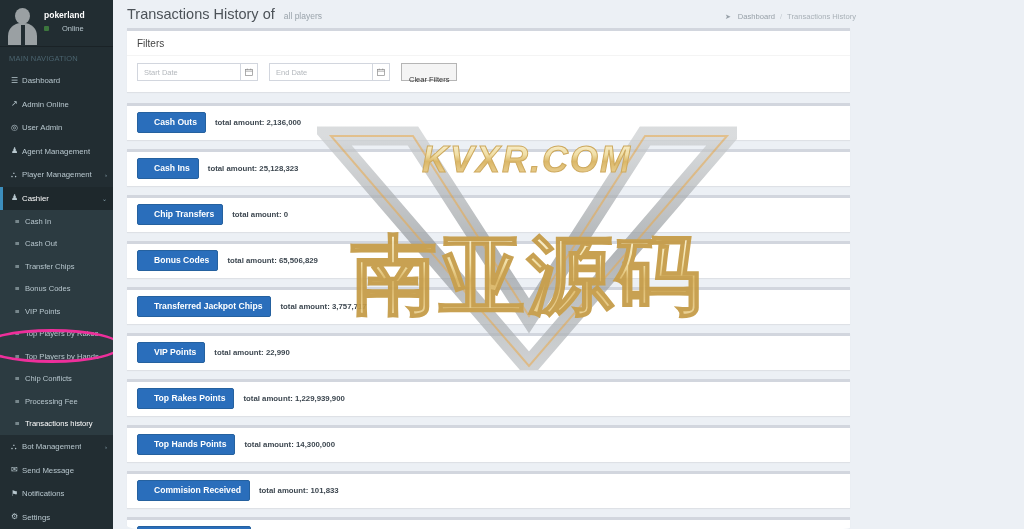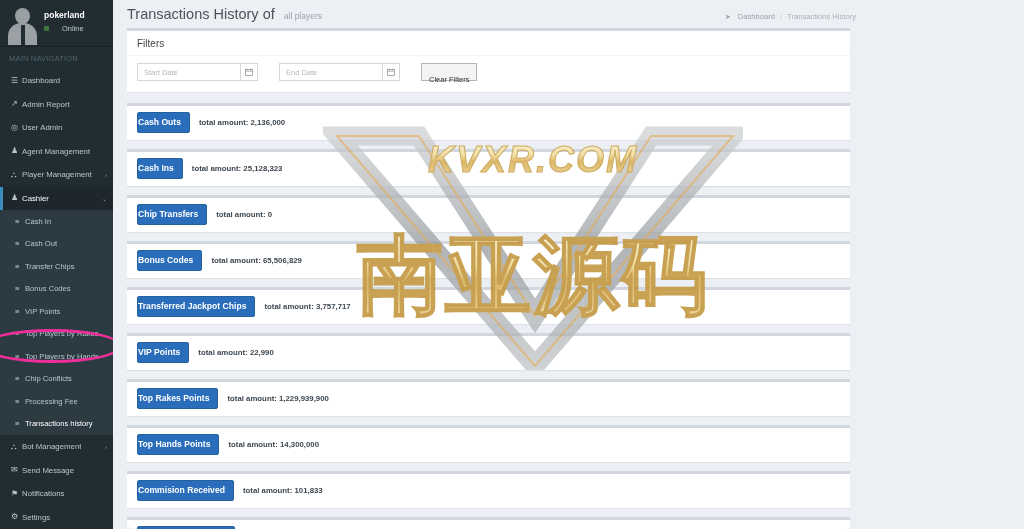--- a/index.html
+++ b/index.html
@@ -151,21 +151,21 @@
     background: #ffffff;
     border-top: 3px solid #d2d6de;
     margin-bottom: 11px;
     box-shadow: 0 1px 1px rgba(0,0,0,.06);
   }
   .box-header {
     padding: 7px 10px 6px 10px;
     font-size: 10px; color: #444;
   }
   .box-body { padding: 7px 10px 11px 10px; border-top: 1px solid #f4f4f4; }
-  .filter-row { display: flex; align-items: center; gap: 21px; }
+  .filter-row { display: flex; align-items: center; gap: 11px; }
   .input-group { display: flex; height: 18px; }
   .form-control {
     width: 103px; height: 18px;
     border: 1px solid #d2d6de; border-right: none;
     font-size: 7.5px; color: #999;
     padding: 0 6px;
     background: #fff;
     font-family: "Liberation Sans", sans-serif;
     outline: none;
   }
@@ -197,36 +197,36 @@
     display: flex; align-items: center; gap: 9px;
     box-shadow: 0 1px 1px rgba(0,0,0,.06);
     position: relative;
     z-index: 2;
   }
   .tx-btn {
     background: #2a6ebb;
     border: 1px solid #25619f;
     color: #ffffff;
     font-size: 8.6px; font-weight: bold;
-    padding: 4px 8px 5px 0;
+    padding: 4px 8px 5px 16px;
     border-radius: 2px;
     white-space: nowrap;
     cursor: pointer;
     font-family: "Liberation Sans", sans-serif;
     line-height: 10px;
   }
   .tx-amount {
     font-size: 7.8px; color: #3d4750; font-weight: bold;
     white-space: nowrap;
   }
 
   
   #watermark {
     position: absolute;
-    left: 210px; top: 120px;
+    left: 204px; top: 120px;
     width: 420px; height: 250px;
     z-index: 5;
     pointer-events: none;
     opacity: .92;
   }
   #watermark svg { width: 100%; height: 100%; display: block; }
   .wm-lat {
     font-family: "Liberation Sans", sans-serif;
     font-weight: bold; font-style: italic;
     font-size: 36px; letter-spacing: 2px;
@@ -261,21 +261,21 @@
 
     <div class="nav-header">MAIN NAVIGATION</div>
 
     <ul class="nav-list" id="nav-main">
         <li class="nav-item">
           <span class="ic">☰</span>
           <span class="lbl">Dashboard</span>
         </li>
         <li class="nav-item">
           <span class="ic">↗</span>
-          <span class="lbl">Admin Report</span>
+          <span class="lbl">Admin Online</span>
         </li>
         <li class="nav-item">
           <span class="ic">◎</span>
           <span class="lbl">User Admin</span>
         </li>
         <li class="nav-item">
           <span class="ic">♟</span>
           <span class="lbl">Agent Management</span>
         </li>
         <li class="nav-item">

